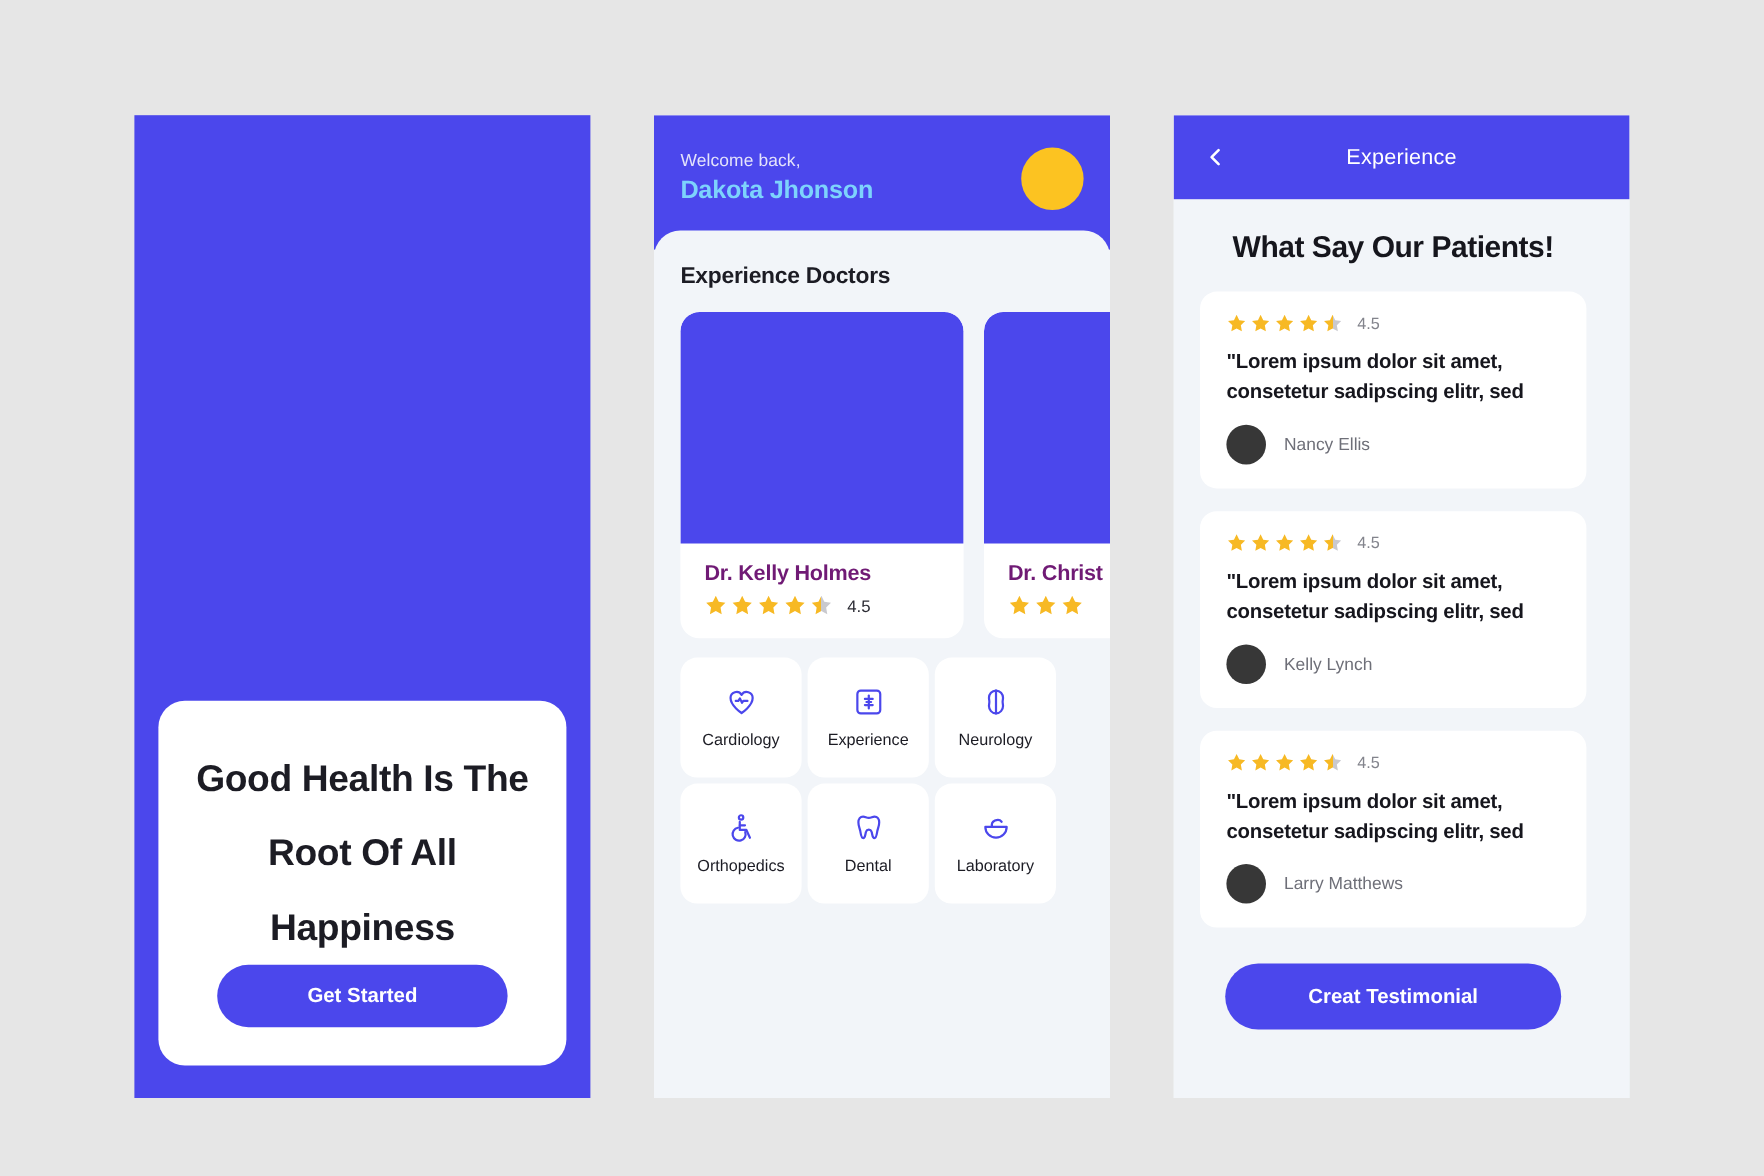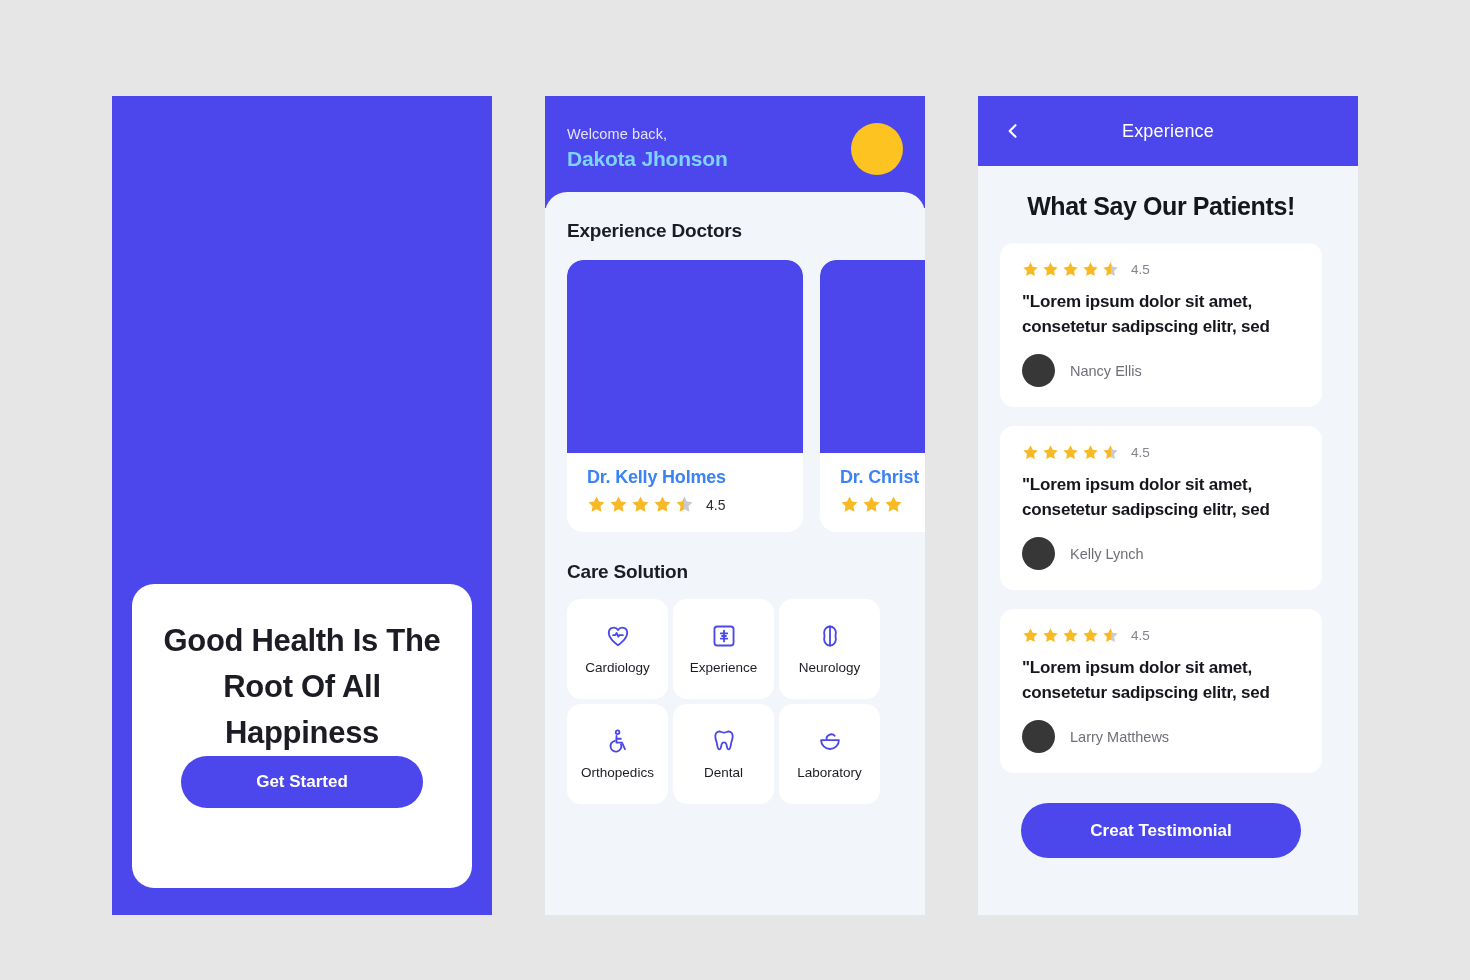--- a/index.html
+++ b/index.html
@@ -44,21 +44,21 @@
     display: flex;
     flex-direction: column;
     align-items: center;
     justify-content: flex-start;
     padding-top: 34px;
   }
   .onboard-title {
     width: 280px;
     text-align: center;
     font-size: 31px;
-    line-height: 46px;
+    line-height: 62px;
     font-weight: 700;
     color: #1c1c24;
     letter-spacing: -0.3px;
   }
   .get-started-btn {
     width: 242px;
     height: 52px;
     border-radius: 26px;
     background: #4b47ec;
     color: #ffffff;
@@ -140,21 +140,21 @@
   .doctor-photo {
     width: 236px;
     height: 193px;
     background: #4b47ec;
     border-radius: 16px 16px 0 0;
   }
   .doctor-info { padding: 14px 0 18px 20px; }
   .doctor-name {
     font-size: 18px;
     font-weight: 700;
-    color: #3b82f6;
+    color: #701a75;
     letter-spacing: -0.2px;
     white-space: nowrap;
   }
   .doctor-rating {
     margin-top: 7px;
     display: flex;
     align-items: center;
     gap: 3px;
   }
   .rating-value {
@@ -368,21 +368,20 @@
                 </svg>
               <svg class="star" viewBox="0 0 24 24">
                   <path fill="#f7b924" d="M12 1.8l3.1 6.4 7 1-5.1 5 1.2 7-6.2-3.3L5.8 21.2l1.2-7-5.1-5 7-1z"></path>
                 </svg>
             </div>
           </div>
         </div>
 
       </div>
 
-      <div class="section-title care-title">Care Solution</div>
 
       <div class="care-grid">
 
         <div class="care-tile">
           <svg class="care-icon" viewBox="0 0 24 24" fill="none" stroke="#4b47ec" stroke-width="1.7" stroke-linecap="round" stroke-linejoin="round">
             <path d="M12 20.5S3.5 15 3.5 9a4.6 4.6 0 0 1 8.5-2.5A4.6 4.6 0 0 1 20.5 9c0 6-8.5 11.5-8.5 11.5z"></path>
             <path d="M7.5 11.2h2l1.2-2 1.6 3.4 1-1.4h3.2"></path>
           </svg>
           <span class="care-label">Cardiology</span>
         </div>

